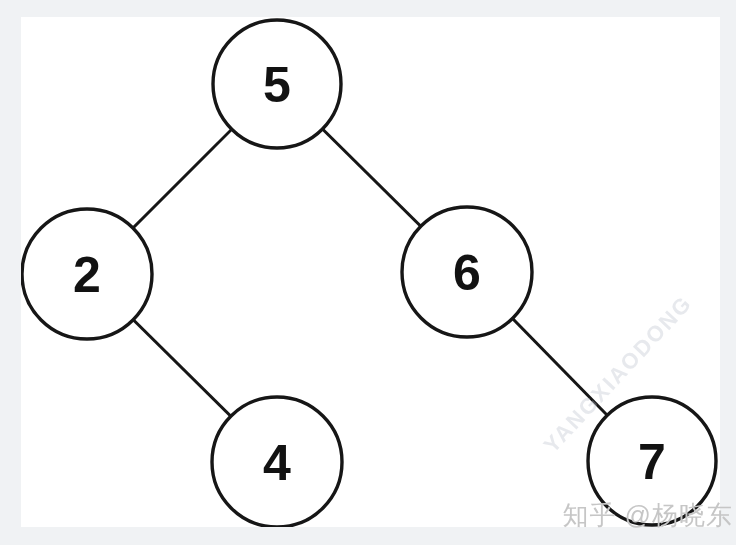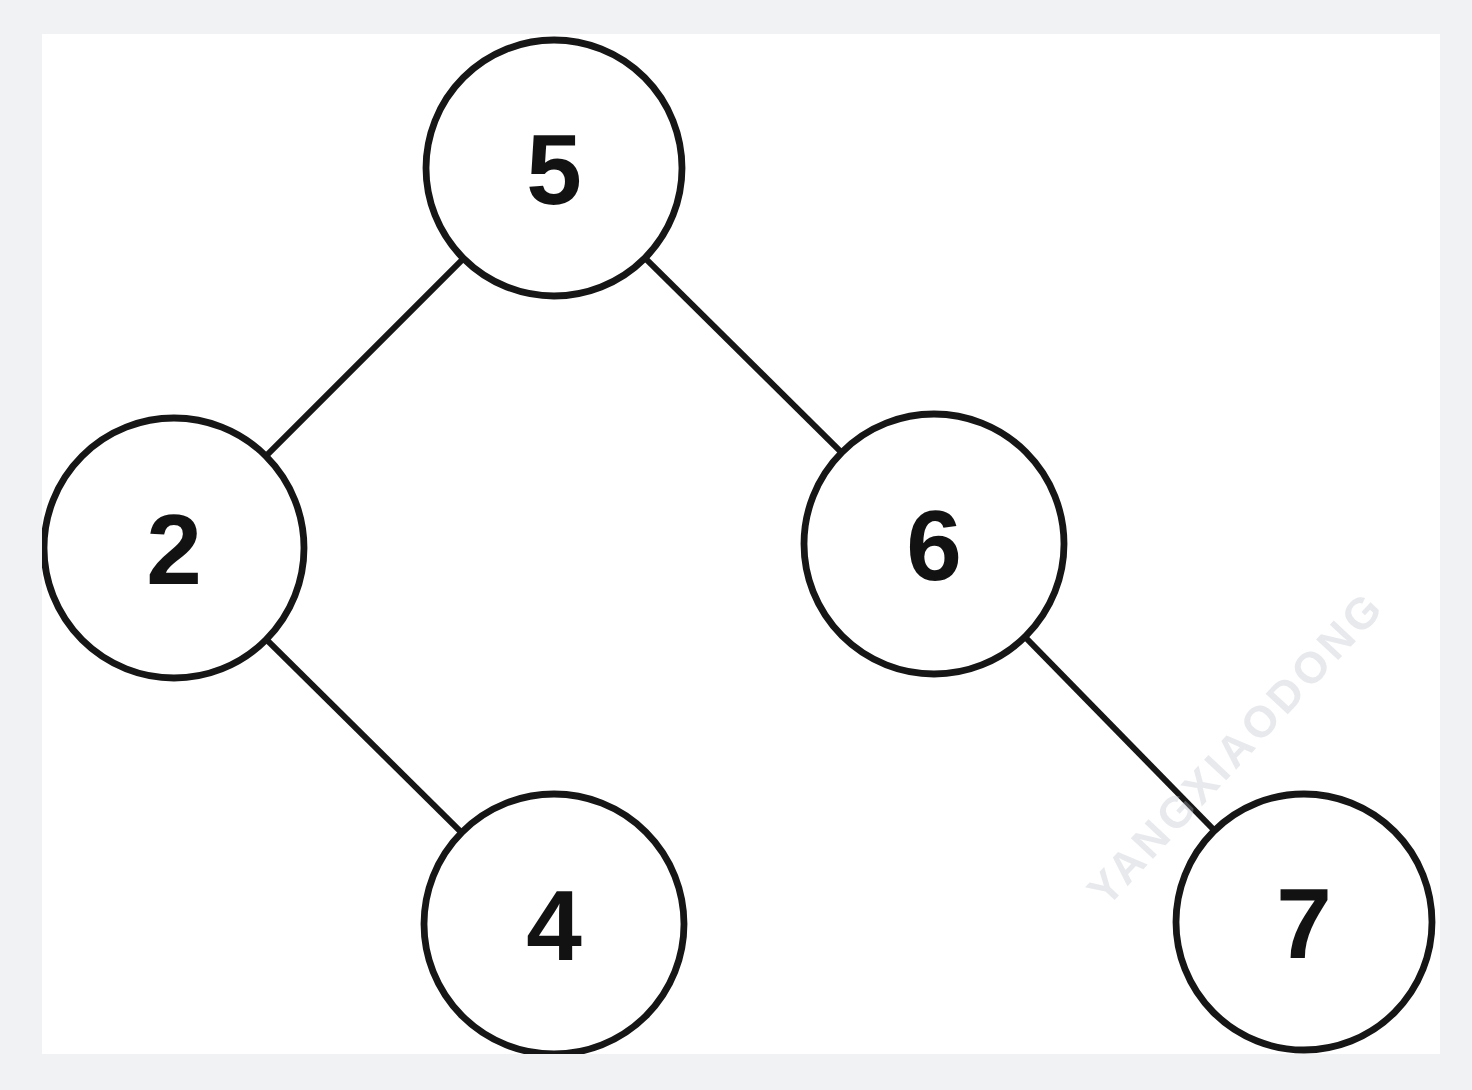--- a/index.html
+++ b/index.html
@@ -91,13 +91,14 @@
           <circle cx="256" cy="445" r="65" fill="#ffffff" stroke="#161616" stroke-width="3.4"></circle>
           <text x="256" y="445" text-anchor="middle" dy="0.36em" class="node-label">4</text>
         </g>
         <g>
           <circle cx="631" cy="444" r="64" fill="#ffffff" stroke="#161616" stroke-width="3.4"></circle>
           <text x="631" y="444" text-anchor="middle" dy="0.36em" class="node-label">7</text>
         </g>
       </svg>
     <div class="diag-wm">YANGXIAODONG</div>
   </div>
+  <div class="zhihu-wm">知乎 @杨晓东</div>
 </div>
 
 </body></html>

